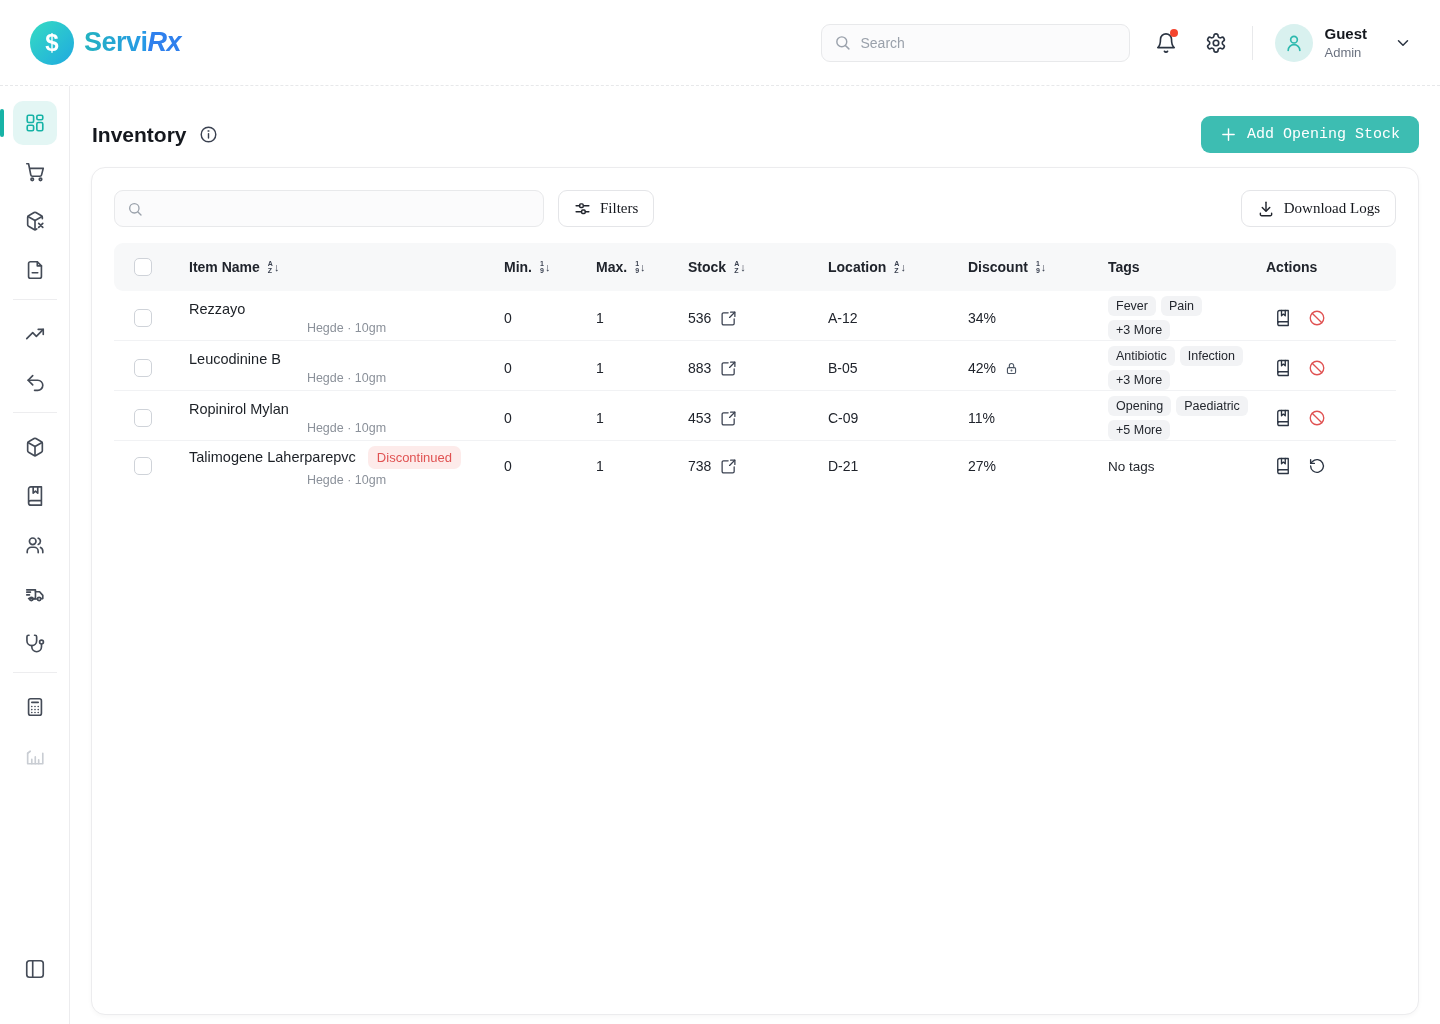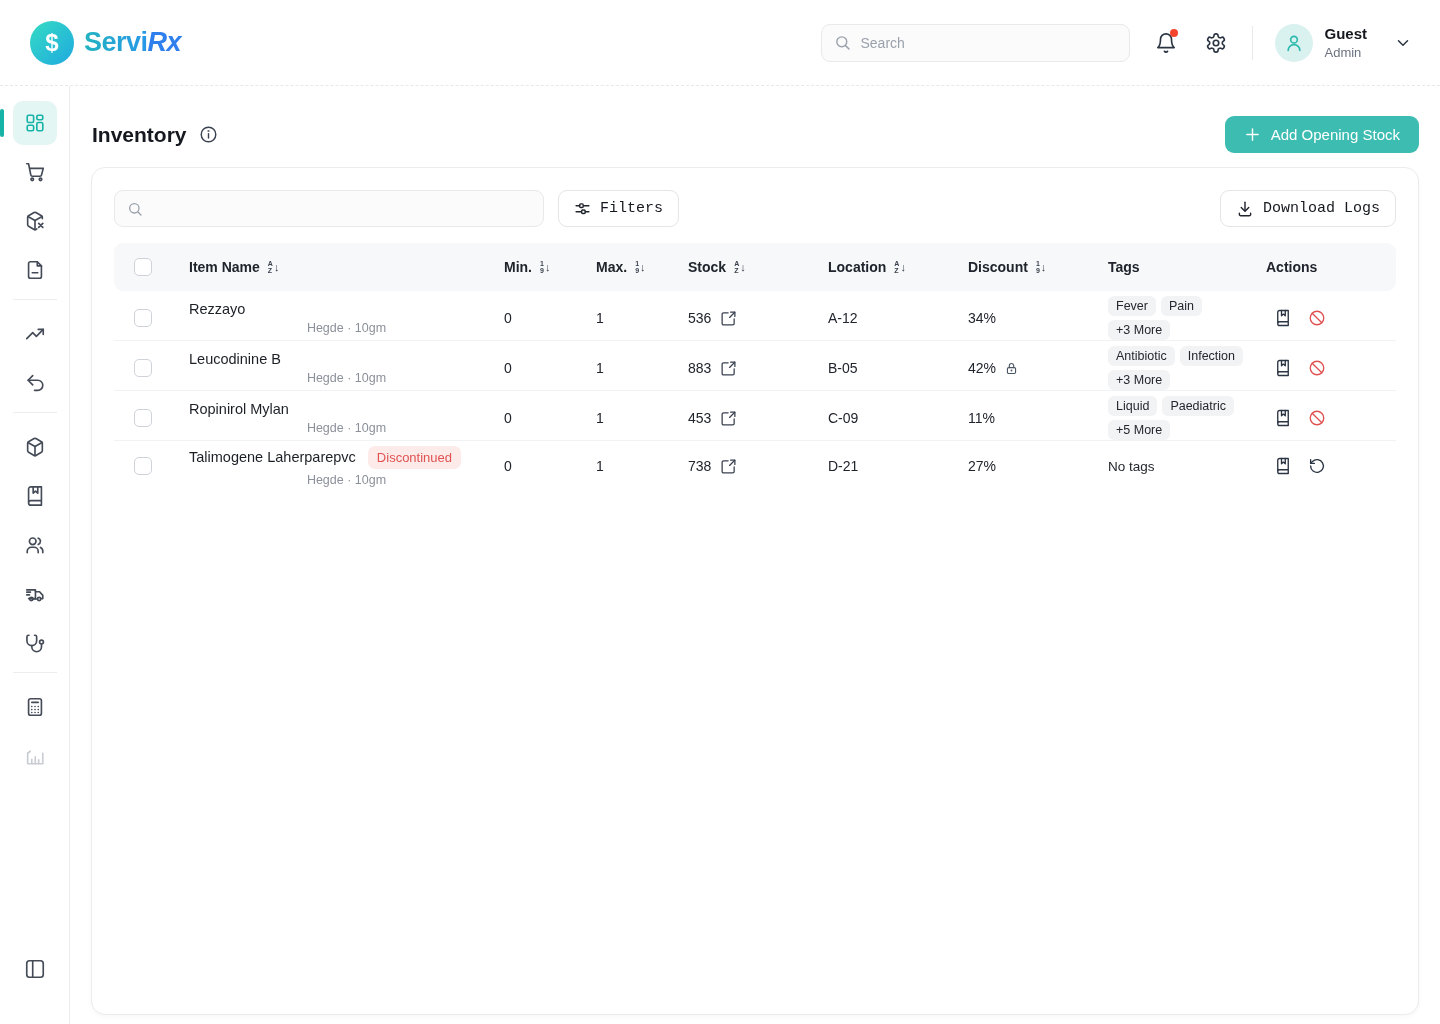--- a/index.html
+++ b/index.html
@@ -34,28 +34,28 @@
   .side-item.active::before { content:""; position:absolute; left:-13px; top:8px; width:4px; height:28px; border-radius:3px; background:#17b3a6; }
   .side-item.disabled { color:#c9cdd3; }
   .side-sep { width:44px; height:1px; background:#ededef; margin:7px 0 12px; }
   .side-bottom { position:absolute; bottom:28px; left:0; width:70px; display:flex; justify-content:center; }
 
   
   .main { flex:1; padding:18px 21px 0 21px; }
   .page-head { display:flex; align-items:center; margin:12px 0 14px; }
   .page-title { font-size:21px; font-weight:700; color:#15181e; display:flex; align-items:center; gap:12px; padding-left:1px; }
   .info-ic { color:#3a4150; display:flex; }
-  .add-btn { margin-left:auto; height:37px; background:#3dbdb2; color:#fff; border:0; border-radius:9px; font-size:15px; font-family:Liberation Sans, sans-serif; display:flex; align-items:center; gap:10px; padding:0 19px; cursor:pointer; }
+  .add-btn { margin-left:auto; height:37px; background:#3dbdb2; color:#fff; border:0; border-radius:9px; font-size:15px; font-family:Liberation Mono, monospace; display:flex; align-items:center; gap:10px; padding:0 19px; cursor:pointer; }
 
   .card { border:1px solid #ececee; border-radius:14px; background:#fff; height:848px; padding:22px; box-shadow:0 2px 4px rgba(20,20,30,0.03); }
   .card-tools { display:flex; align-items:center; margin-bottom:16px; }
   .item-search { width:430px; height:37px; border:1px solid #e8e9eb; background:#fbfbfc; border-radius:9px; display:flex; align-items:center; gap:9px; padding:0 12px; color:#9aa1ab; }
   .item-search input { border:0; outline:0; background:transparent; font-size:14px; color:#374151; width:100%; font-family:inherit; }
   .item-search input::placeholder { color:#9aa1ab; }
-  .tool-btn { height:37px; border:1px solid #e4e5e8; background:#fff; border-radius:9px; display:flex; align-items:center; gap:9px; padding:0 15px; font-size:15px; color:#15181e; font-family:Liberation Mono, monospace; cursor:pointer; }
+  .tool-btn { height:37px; border:1px solid #e4e5e8; background:#fff; border-radius:9px; display:flex; align-items:center; gap:9px; padding:0 15px; font-size:15px; color:#15181e; font-family:Liberation Serif, serif; cursor:pointer; }
   .filters-btn { margin-left:14px; }
   .dl-btn { margin-left:auto; }
 
   
   .tbl { width:100%; }
   .tgrid { display:grid; grid-template-columns:56px 334px 92px 92px 140px 140px 140px 158px 1fr; align-items:center; }
   .thead { background:#f7f8f9; border-radius:9px; height:48px; }
   .th { font-size:14px; font-weight:700; color:#20242c; display:flex; align-items:center; gap:8px; }
   .th.first { padding-left:19px; }
   .sort-ic { display:inline-flex; align-items:center; color:#3a4150; }
@@ -544,21 +544,21 @@
                     <path d="M15 3h6v6"></path>
                   </svg>
                 </span>
               </div>
      <div class="num">C-09</div>
      <div class="disc-cell">
                 <span>11%</span>
               </div>
      <div class="tags-cell">
                 <div class="tag-line">
-                  <span class="tag">Liquid</span>
+                  <span class="tag">Opening</span>
                   <span class="tag">Paediatric</span>
                 </div>
                 <div class="tag-line">
                   <span class="tag">+5 More</span>
                 </div>
               </div>
      <div class="actions-cell">
                 <span class="act-ic">
                   <span>
                     <svg width="18" height="18" viewBox="0 0 24 24" fill="none" stroke="currentColor" stroke-width="1.8" stroke-linecap="round" stroke-linejoin="round">

